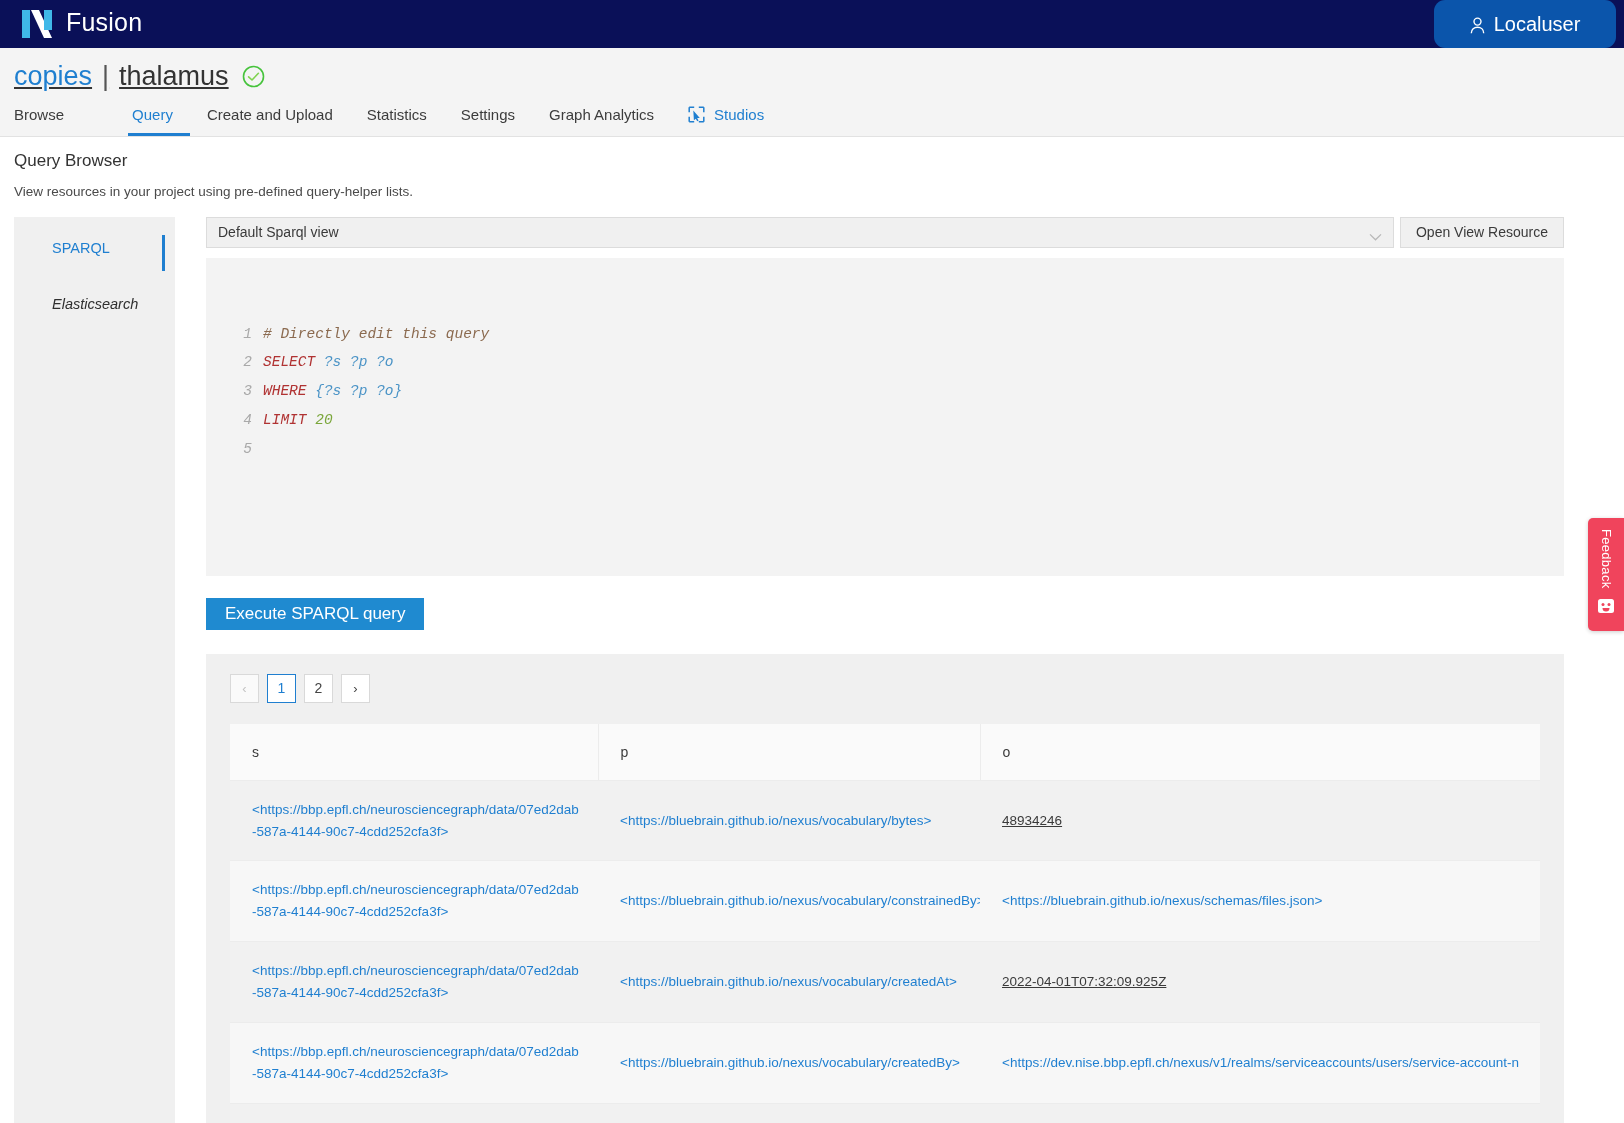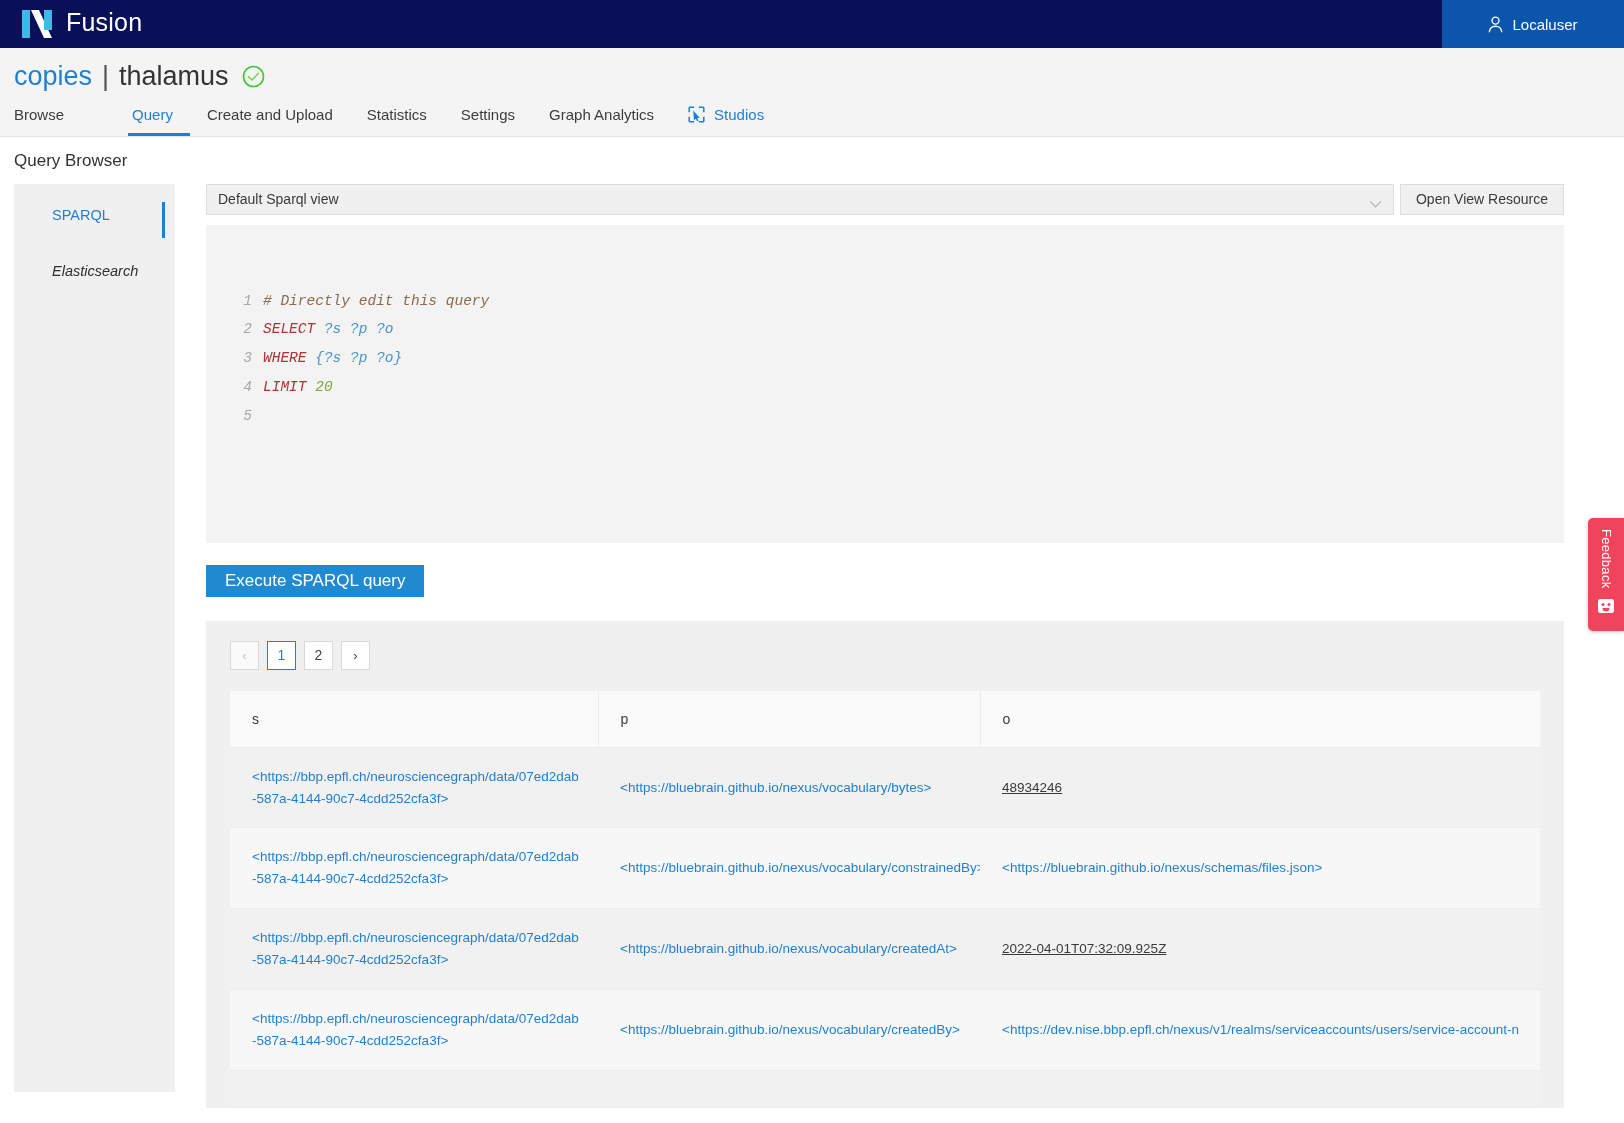--- a/index.html
+++ b/index.html
@@ -32,39 +32,41 @@
     display: block;
   }
   .brand-title {
     color: #ffffff;
     font-size: 25px;
     font-weight: 400;
     letter-spacing: .2px;
   }
   .user-chip {
     position: absolute;
-    right: 0; top: 0;
+    right: 8px; top: 0;
     height: 48px;
     min-width: 182px;
     background: #0b55ab;
     display: flex;
     align-items: center;
     justify-content: center;
     gap: 9px;
     padding: 0 22px;
     color: #ffffff;
-    font-size: 15px;
-    cursor: pointer;
+    font-size: 20px;
+    cursor: pointer;
+    border-radius: 11px;
   }
   .user-icon { width: 15px; height: 17px; display:block; }
 
   
   .project-header {
     background: #f4f4f4;
     padding: 14px 0 0 14px;
+    text-decoration: underline;
   }
   .project-title {
     font-size: 27px;
     font-weight: 400;
     display: flex;
     align-items: center;
     gap: 10px;
     line-height: 1.1;
     color: #333;
   }
@@ -355,20 +357,21 @@
         <path d="M1.2 1.2h5M1.2 1.2v5M15.8 1.2h-5M15.8 1.2v5M1.2 15.8h5M1.2 15.8v-5M15.8 15.8h-5M15.8 15.8v-5" fill="none" stroke="#1f7fd0" stroke-width="1.5"></path>
         <path d="M5.3 4.6 L11.8 12 L9.1 12 L10.6 14.4 L9.2 15.2 L7.8 12.8 L5.9 14.2 Z" fill="#1f7fd0"></path>
       </svg>
     </span>
     <span>Studios</span>
   </div>
 </div>
 
 <div class="page">
   <div class="page-heading">Query Browser</div>
+  <div class="page-sub">View resources in your project using pre-defined query-helper lists.</div>
 
   <div class="layout">
 
     <div class="sidebar">
       <div class="side-item active">
         <span>SPARQL</span>
       </div>
       <div class="side-item spaced">
         <span>Elasticsearch</span>
       </div>

